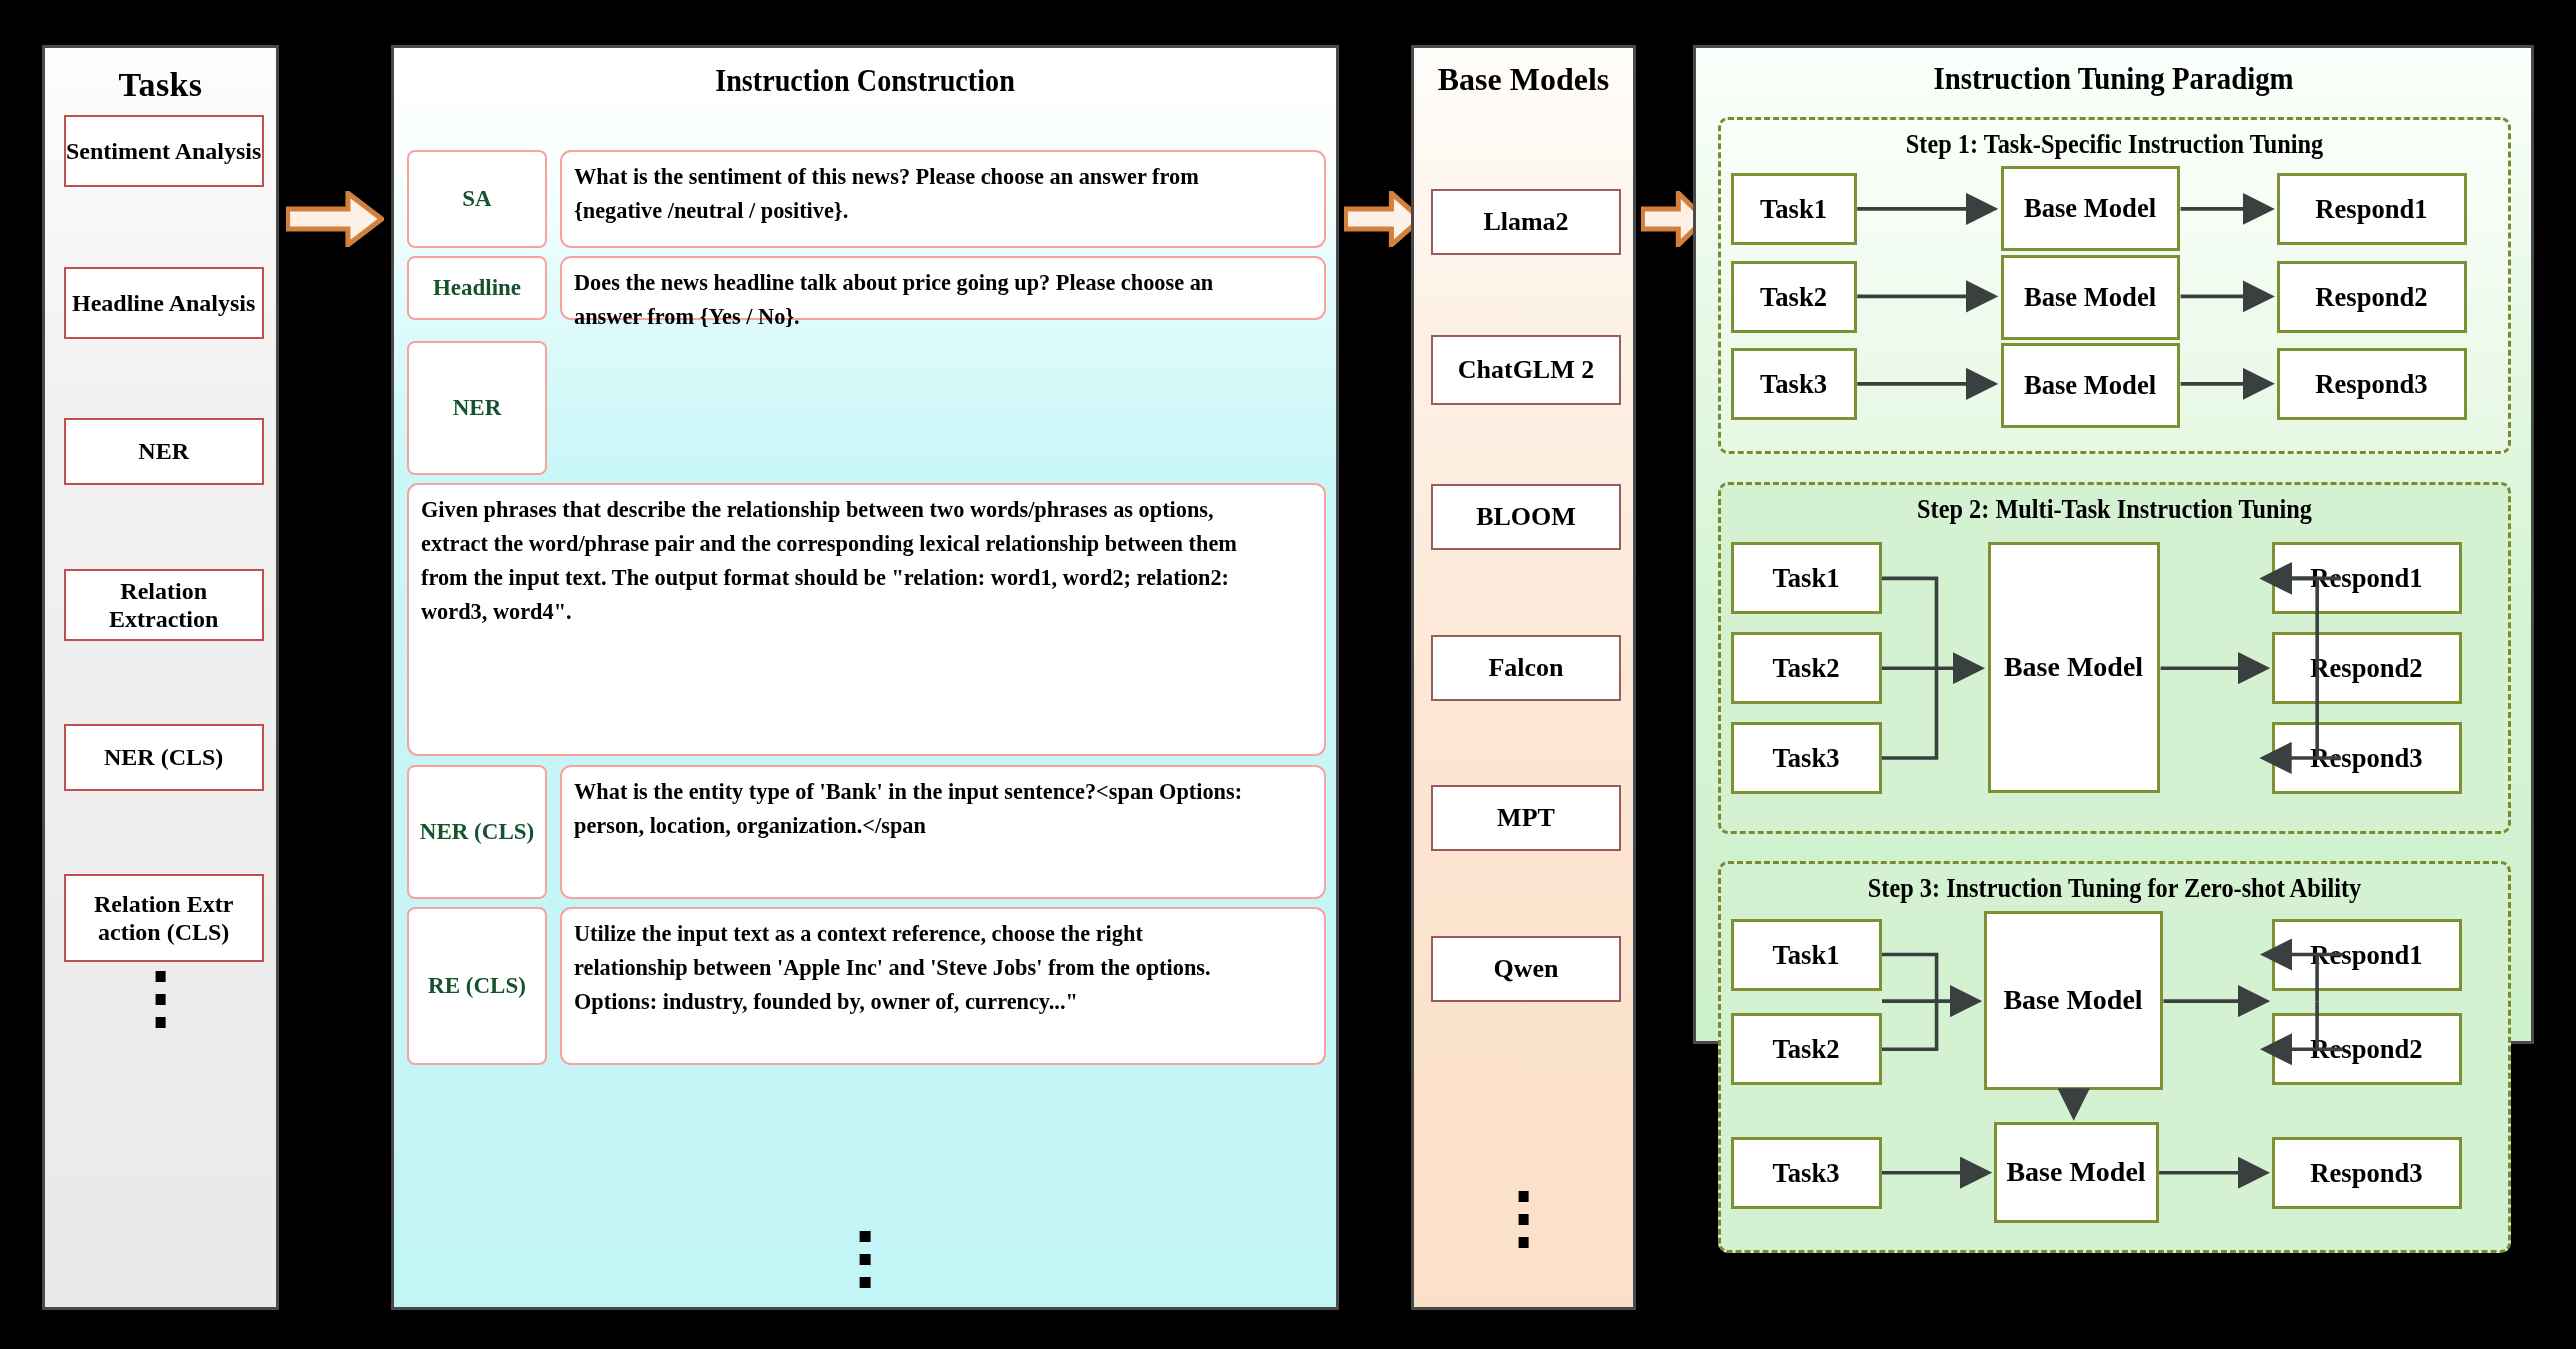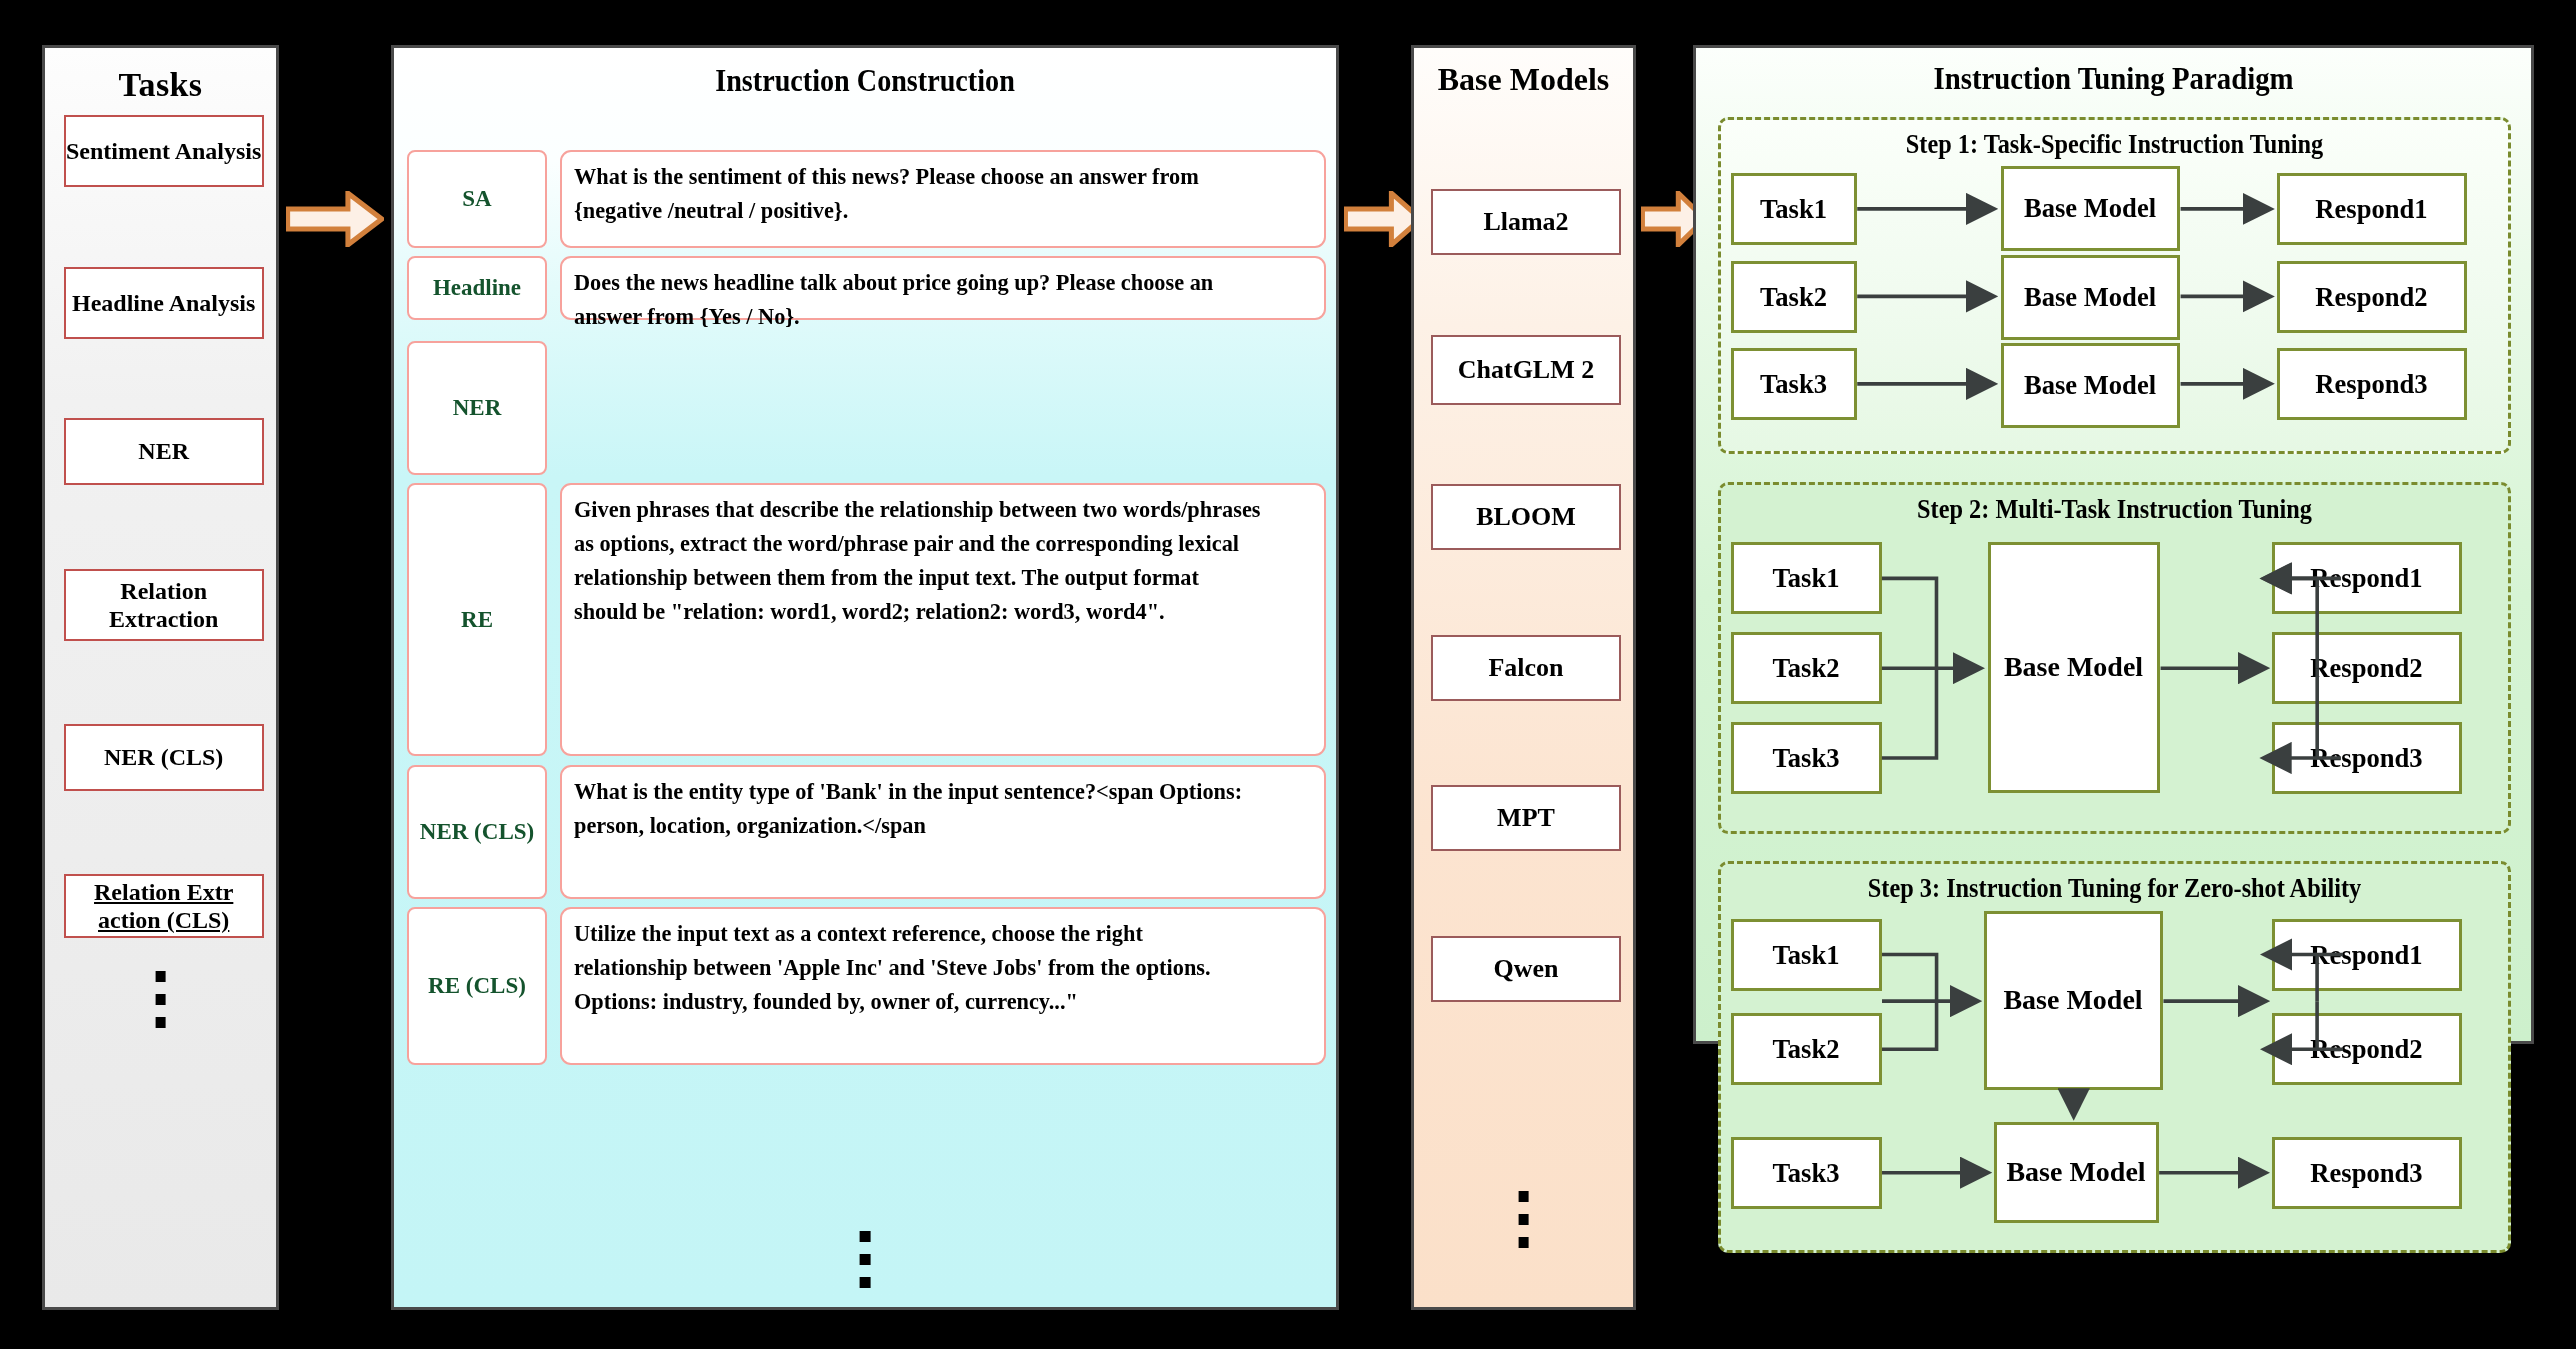--- a/index.html
+++ b/index.html
@@ -81,21 +81,21 @@
     </div>
   <div class="task-box" style="top:370px;height:67px;">
       <span>NER</span>
     </div>
   <div class="task-box" style="top:521px;height:72px;">
       <span>Relation Extraction</span>
     </div>
   <div class="task-box" style="top:676px;height:67px;">
       <span>NER (CLS)</span>
     </div>
-  <div class="task-box" style="top:826px;height:64px;text-decoration:underline;">
+  <div class="task-box" style="top:826px;height:88px;">
       <span>Relation Extr action (CLS)</span>
     </div>
 
   <div class="vdots" style="top:923px;">
     <i></i>
       <i></i>
       <i></i>
   </div>
 </div>
 
@@ -126,23 +126,20 @@
       </div>
   </div>
 
   <div class="irow" style="top:293px;height:134px;">
     <div class="ilabel">
         <span>NER</span>
       </div>
   </div>
 
   <div class="irow" style="top:435px;height:273px;">
-    <div class="ilabel">
-        <span>RE</span>
-      </div>
     <div class="itext">
         <span>Given phrases that describe the relationship between two words/phrases as options, extract the word/phrase pair and the corresponding lexical relationship between them from the input text. The output format should be "relation: word1, word2; relation2: word3, word4".</span>
       </div>
   </div>
 
   <div class="irow" style="top:717px;height:134px;">
     <div class="ilabel">
         <span>NER (CLS)</span>
       </div>
     <div class="itext">

